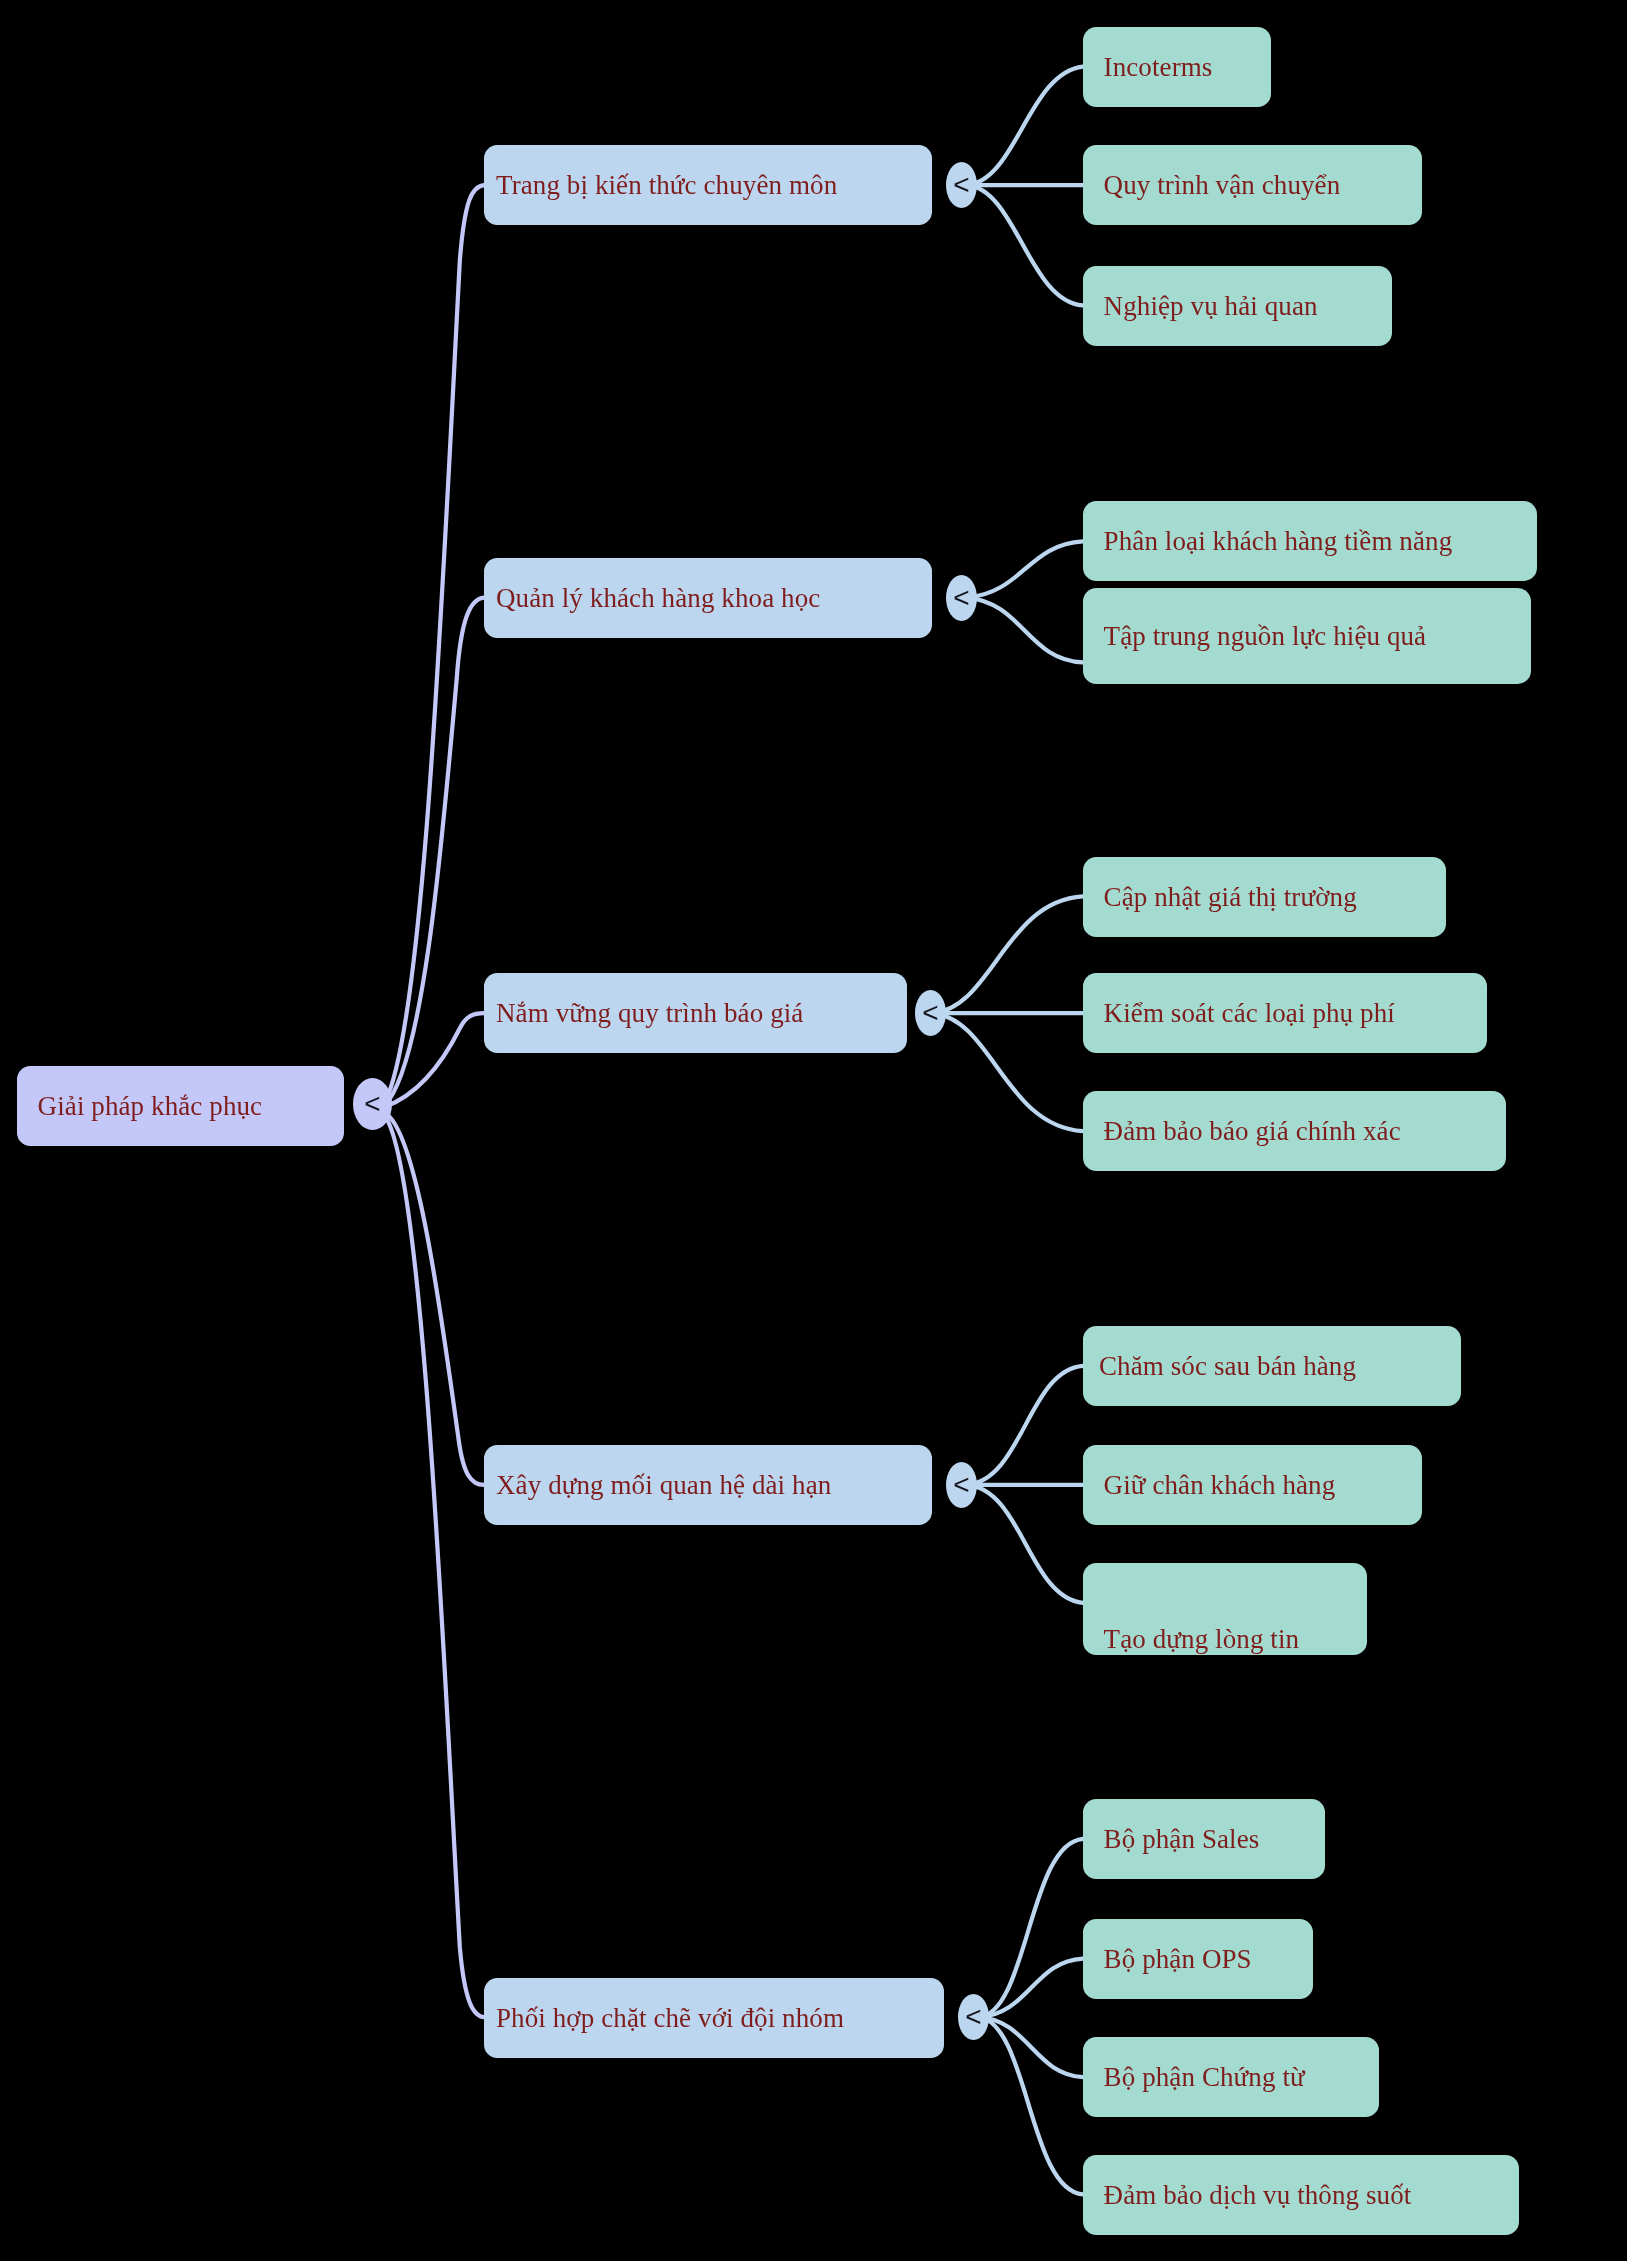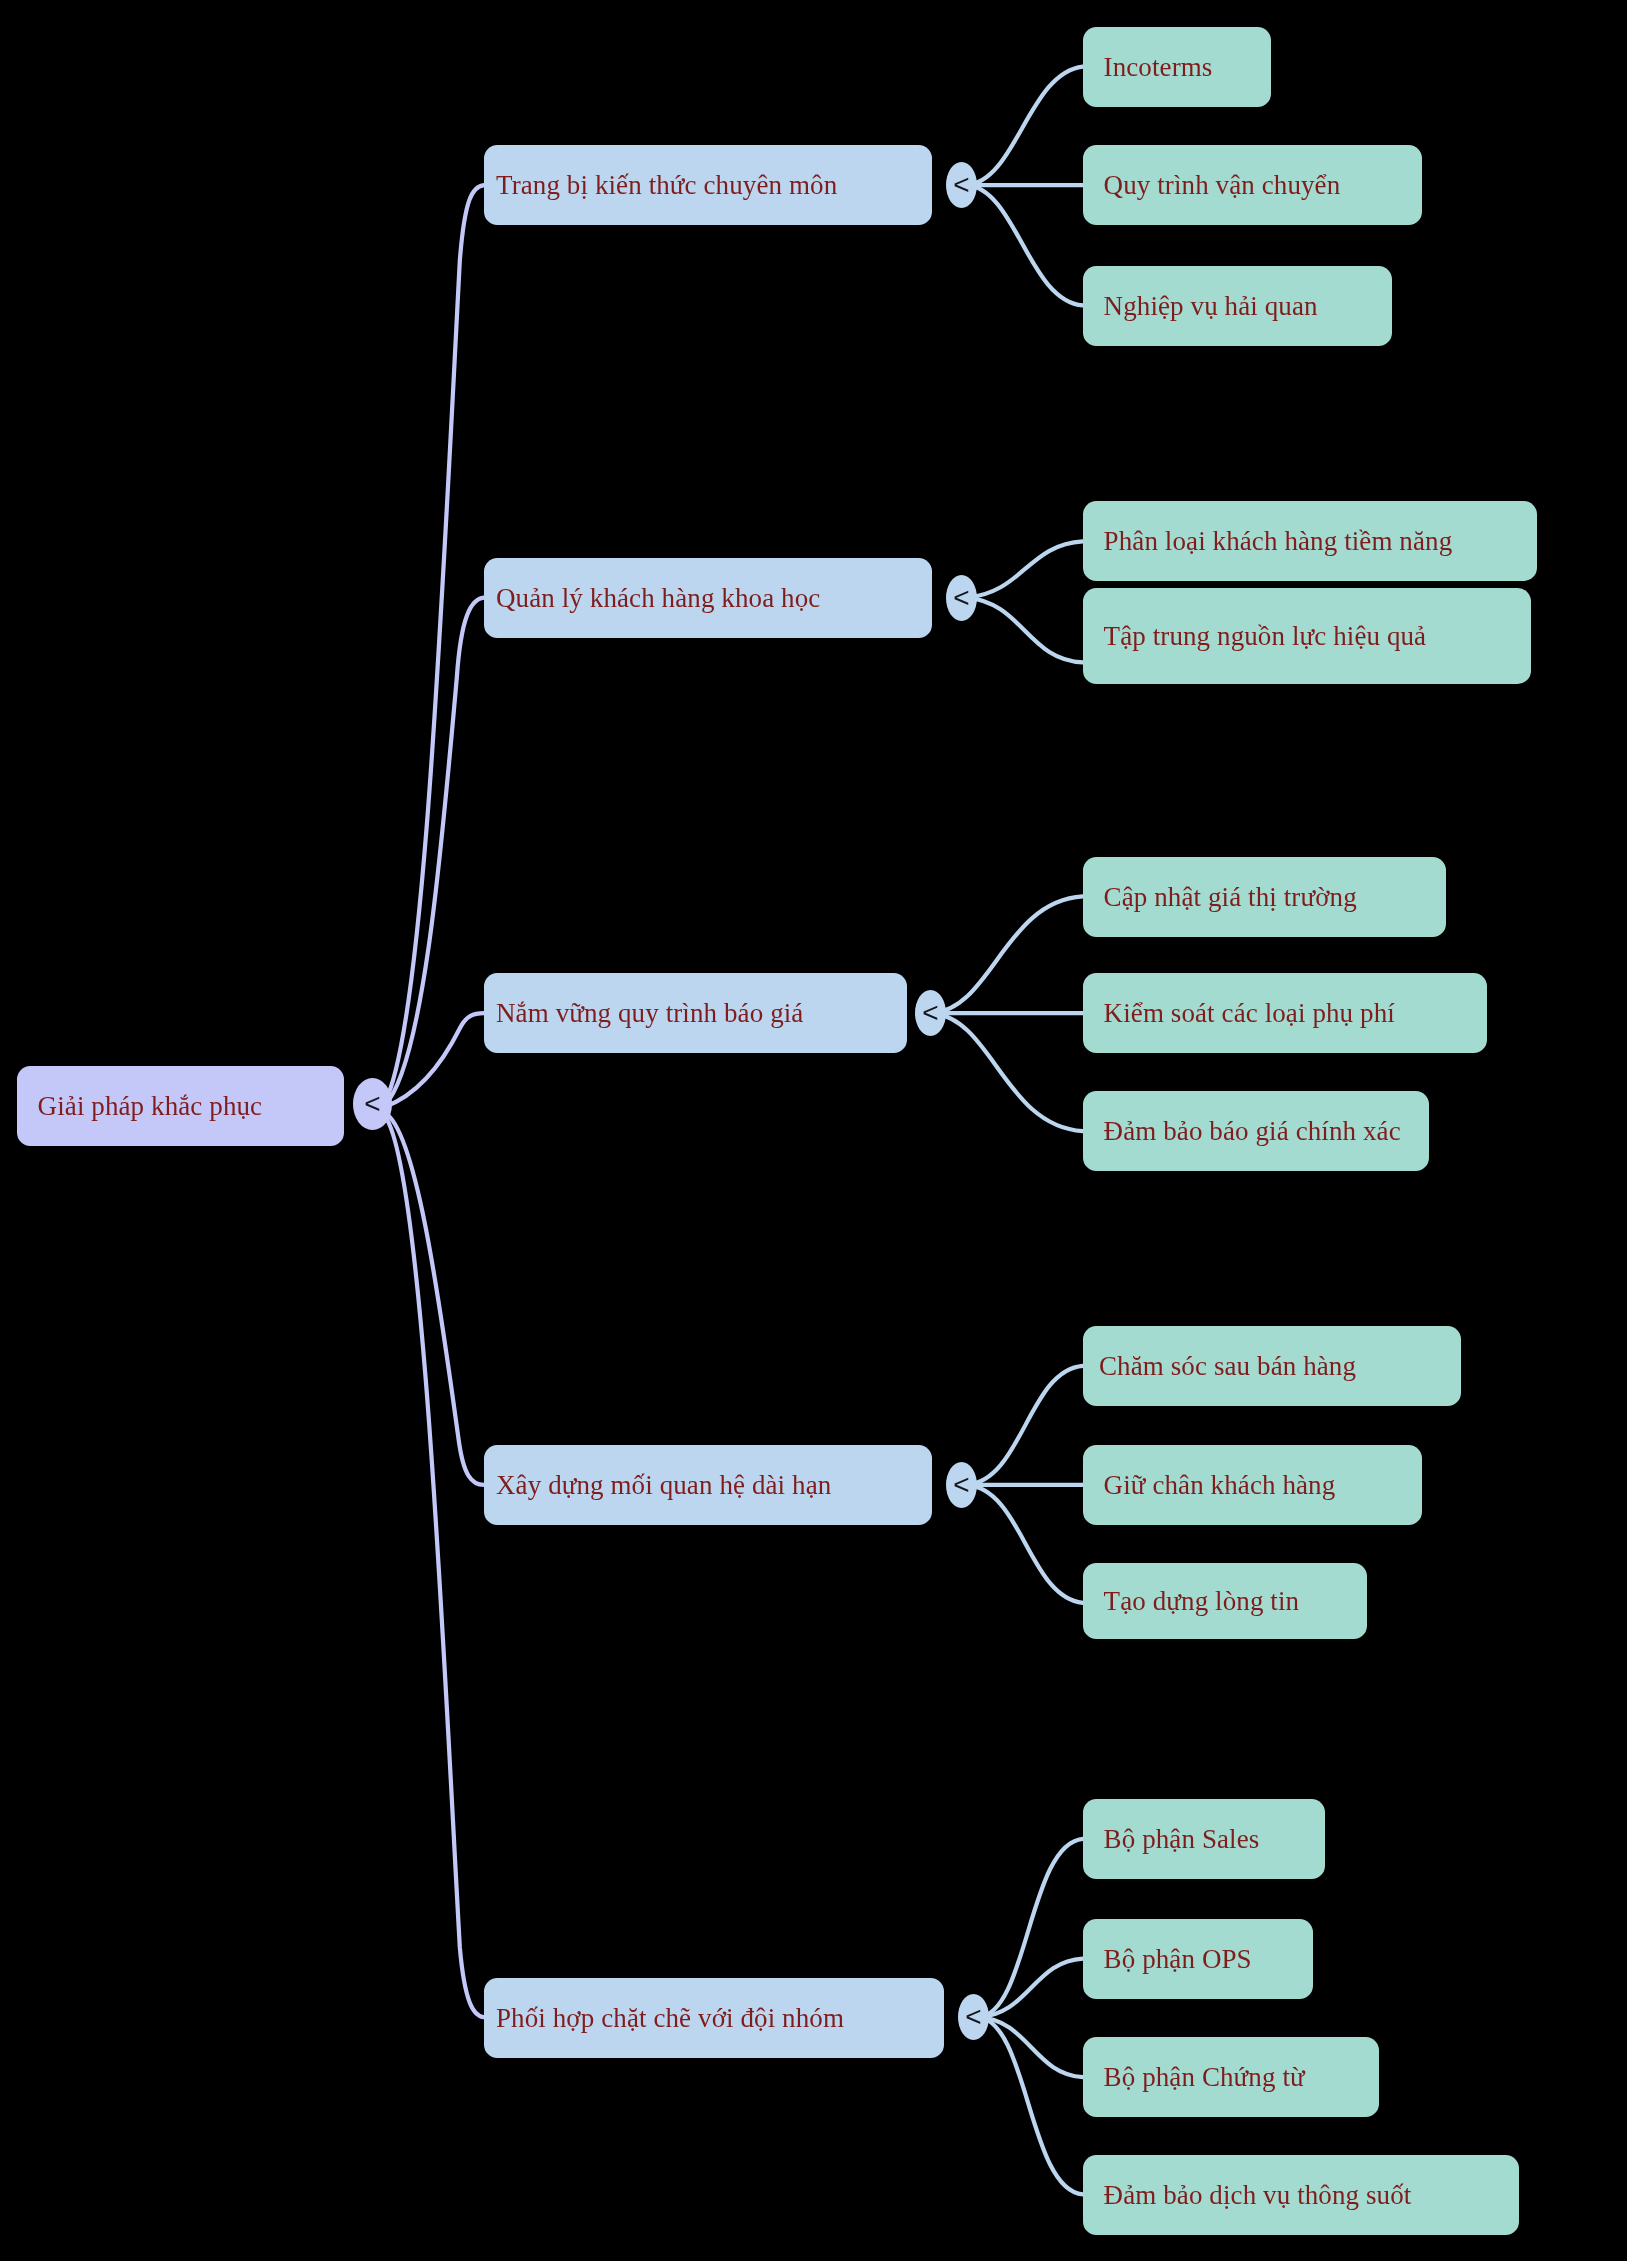--- a/index.html
+++ b/index.html
@@ -144,37 +144,37 @@
   </div>
   <div class="toggle toggle-branch" style="left:915px; top:990px; width:31px; height:46px;">
     <span>&lt;</span>
   </div>
   <div class="node node-leaf" style="left:1083px; top:857px; width:363px; height:80px;">
     <span>Cập nhật giá thị trường</span>
   </div>
   <div class="node node-leaf" style="left:1083px; top:973px; width:404px; height:80px;">
     <span>Kiểm soát các loại phụ phí</span>
   </div>
-  <div class="node node-leaf" style="left:1083px; top:1091px; width:346px; height:80px;">
+  <div class="node node-leaf" style="left:1083px; top:1091px; width:423px; height:80px;">
     <span>Đảm bảo báo giá chính xác</span>
   </div>
 
   <div class="node node-branch" style="left:484px; top:1445px; width:448px; height:80px;">
     <span>Xây dựng mối quan hệ dài hạn</span>
   </div>
   <div class="toggle toggle-branch" style="left:946px; top:1462px; width:31px; height:46px;">
     <span>&lt;</span>
   </div>
   <div class="node node-leaf" style="left:1083px; top:1326px; width:378px; height:80px;padding-left:16px;">
     <span>Chăm sóc sau bán hàng</span>
   </div>
   <div class="node node-leaf" style="left:1083px; top:1445px; width:339px; height:80px;">
     <span>Giữ chân khách hàng</span>
   </div>
-  <div class="node node-leaf" style="left:1083px; top:1563px; width:284px; height:76px;">
+  <div class="node node-leaf" style="left:1083px; top:1563px; width:284px; height:92px;align-items:flex-end;">
     <span>Tạo dựng lòng tin</span>
   </div>
 
   <div class="node node-branch" style="left:484px; top:1978px; width:460px; height:80px;">
     <span>Phối hợp chặt chẽ với đội nhóm</span>
   </div>
   <div class="toggle toggle-branch" style="left:958px; top:1994px; width:31px; height:46px;">
     <span>&lt;</span>
   </div>
   <div class="node node-leaf" style="left:1083px; top:1799px; width:242px; height:80px;">

